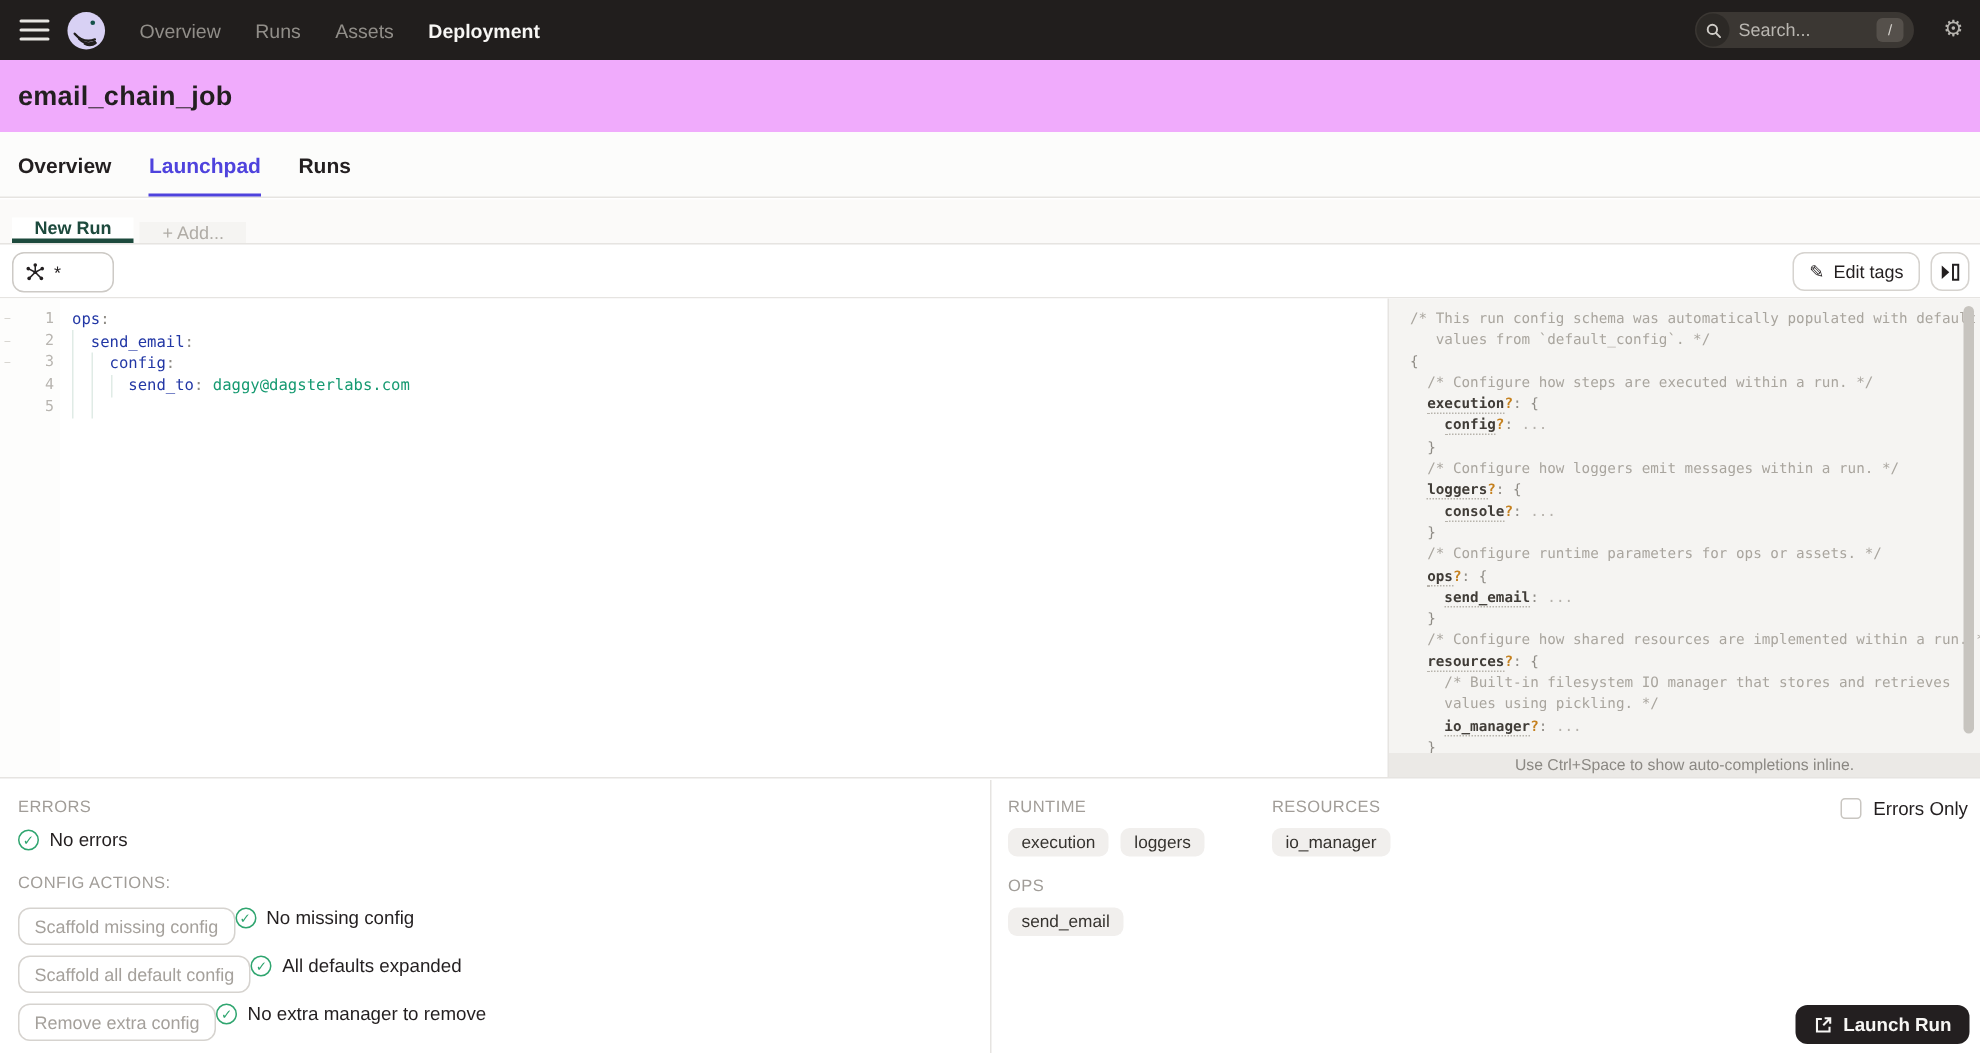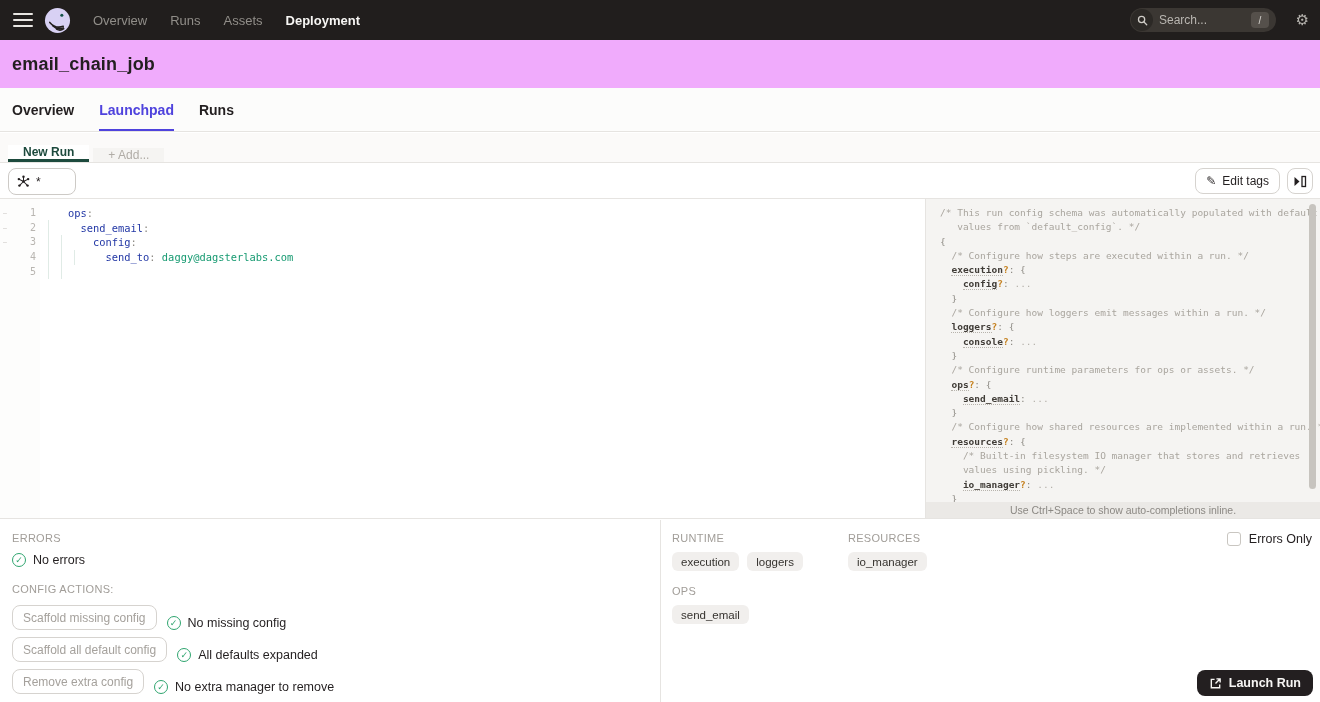--- a/index.html
+++ b/index.html
@@ -54,21 +54,21 @@
   .btn .pencil{font-size:12px;}
   .sqbtn{width:26px;padding:0;justify-content:center;}
 
   
   #editor{position:absolute;left:0;top:199px;width:1320px;height:320px;border-bottom:1px solid var(--border);background:#fff;}
   #gutter{position:absolute;left:0;top:0;width:40px;height:100%;background:#fdfdfc;}
   .folds{position:absolute;left:3px;top:7px;width:8px;}
   .folds div{height:14.7px;color:#c9c6c1;font-size:7px;line-height:14.7px;}
   .gnums{position:absolute;right:4px;top:7px;text-align:right;color:#b8b5b0;font-family:"DejaVu Sans Mono",monospace;font-size:10px;}
   .gnums div{height:14.7px;line-height:14.7px;}
-  .codepane{position:absolute;left:48px;top:7px;right:400px;bottom:0;font-family:"DejaVu Sans Mono",monospace;font-size:10.4px;white-space:pre;cursor:text;margin-left:20px;}
+  .codepane{position:absolute;left:48px;top:7px;right:400px;bottom:0;font-family:"DejaVu Sans Mono",monospace;font-size:10.4px;white-space:pre;cursor:text;}
   .codepane .cline{height:14.7px;line-height:14.7px;}
   .guide{position:absolute;width:1px;background:#e0ebe6;}
   .tk-key{color:var(--codekey);}
   .tk-val{color:var(--codeval);}
   .tk-punc{color:var(--punc);}
   .tk-plain{color:var(--ink);}
   .codeborder{position:absolute;left:925px;top:0;width:1px;height:100%;background:var(--border);}
 
   
   #schema{position:absolute;left:926px;top:0;right:0;bottom:0;background:var(--schemabg);overflow:hidden;}
@@ -81,21 +81,21 @@
   .schemafooter{position:absolute;left:0;right:0;bottom:0;height:16px;background:#ebe9e6;display:flex;align-items:center;justify-content:center;font-size:10.5px;color:#8b8883;}
   .scrollthumb{position:absolute;right:4px;top:5px;width:7px;height:285px;border-radius:4px;background:#c7c4bf;cursor:grab;}
 
   
   #bottom{position:absolute;left:0;top:520px;width:1320px;height:182px;background:#fff;}
   .vdivider{position:absolute;left:660px;top:0;width:1px;height:100%;background:var(--border);}
   .seclabel{font-size:11px;color:var(--greytxt);letter-spacing:.3px;}
   .bleft{position:absolute;left:12px;top:12px;}
   .statusline{display:flex;align-items:center;gap:7px;font-size:12.5px;color:var(--ink);}
   .check{width:14px;height:14px;border:1.3px solid var(--green);border-radius:50%;color:var(--green);font-size:9px;display:inline-flex;align-items:center;justify-content:center;flex:none;}
-  .actionrow{display:flex;align-items:flex-end;gap:10px;margin-bottom:7px;}
+  .actionrow{display:flex;align-items:flex-start;gap:0;margin-bottom:7px;}
   .actionbtn{height:25px;border:1px solid #d6d3cf;border-radius:8px;background:#fff;color:#a5a19c;font-size:12px;padding:0 10px;display:inline-flex;align-items:center;cursor:pointer;font-family:"Liberation Sans",sans-serif;}
   .bright{position:absolute;left:672px;top:12px;}
   .chips{display:flex;gap:8px;margin-top:8px;}
   .chip{height:19px;background:var(--chipbg);border-radius:6px;padding:0 9px;display:inline-flex;align-items:center;font-size:11.5px;color:#36332f;cursor:pointer;}
   .colgroup{display:flex;gap:45px;}
   .errorsonly{position:absolute;right:8px;top:12px;display:flex;align-items:center;gap:8px;font-size:12.5px;color:var(--ink);}
   .errorsonly input{width:14px;height:14px;accent-color:#fff;border:1px solid #c9c6c1;appearance:none;border-radius:3px;background:#fff;cursor:pointer;}
   .launchbtn{position:absolute;right:7px;bottom:6px;height:26px;background:#231f20;border:none;border-radius:8px;color:#f7f6f4;font-size:12.5px;font-weight:600;display:flex;align-items:center;gap:7px;padding:0 12px;cursor:pointer;font-family:"Liberation Sans",sans-serif;}
 </style>
 </head>

